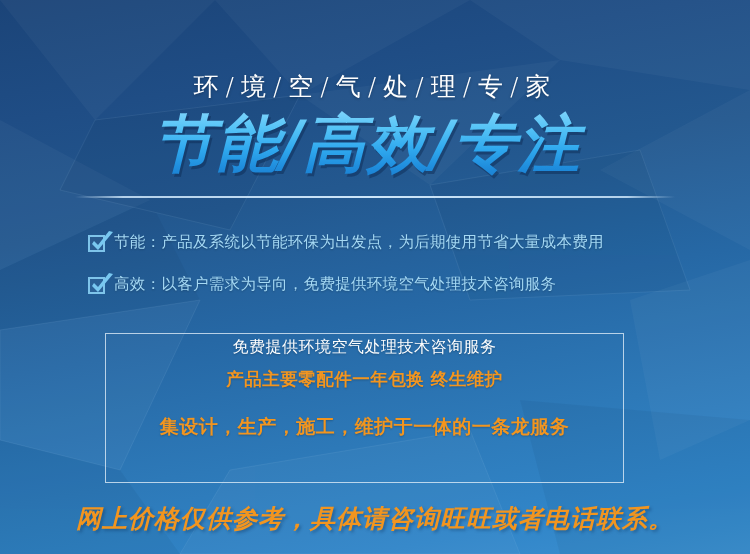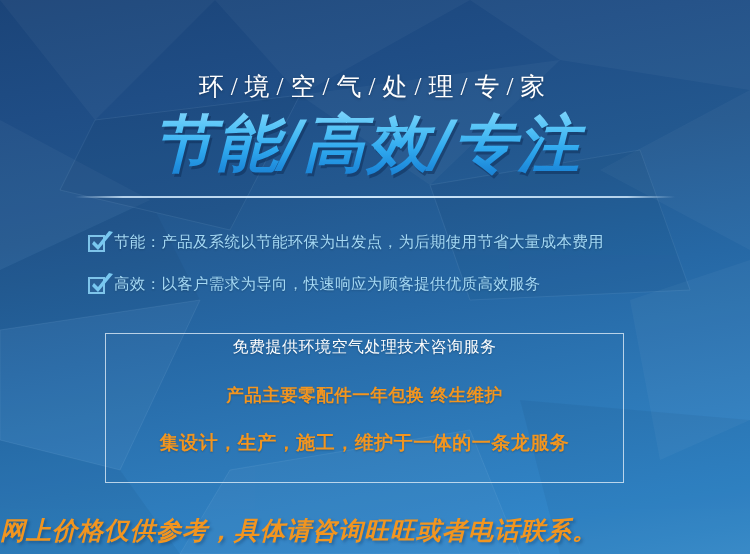--- a/index.html
+++ b/index.html
@@ -32,21 +32,20 @@
     position:absolute;
     left:0; right:0; top:72px;
     text-align:center;
     color:#ffffff;
     font-size:25px;
     line-height:30px;
     letter-spacing:6px;
     font-weight:400;
     white-space:nowrap;
     text-shadow:0 1px 3px rgba(0,0,0,.30);
-    font-family:Liberation Serif, serif;
   }
   .kicker .sl {
     color:#ffffff;
     font-weight:300;
     padding:0 1px;
   }
 
   
   .headline {
     position:absolute;
@@ -129,29 +128,30 @@
     font-size:16px;
     line-height:25px;
     text-shadow:0 1px 2px rgba(0,0,0,.25);
   }
   .panel .pl.w.r2 { margin-top:4px; }
   .panel .pl.o {
     color:#f2951f;
     font-weight:bold;
     font-size:17.5px;
     line-height:29px;
-    margin-top:22px;
+    margin-top:6px;
     text-shadow:0 1px 2px rgba(0,0,0,.22);
   }
   .panel .pl.o.r4 { font-size:19px; line-height:31px; margin-top:17px; }
 
   
   .footline {
     position:absolute;
-    left:0; right:0; top:512px;
+    left:0; right:0; top:500px;
+    text-align:center;
     color:#f2951f;
     font-size:25px;
     line-height:38px;
     font-weight:bold;
     font-style:italic;
     letter-spacing:1px;
     white-space:nowrap;
     text-shadow:2px 2px 3px rgba(10,40,80,.35);
   }
 </style>
@@ -203,21 +203,21 @@
       </span>
       <span class="txt">节能：产品及系统以节能环保为出发点，为后期使用节省大量成本费用</span>
     </div>
 
     <div class="bullet">
       <span class="chk">
         <svg width="26" height="26" viewBox="0 0 26 26">
           <path d="M3 14 L9 20 L24 2 L20 1 L9 15 L5 11 Z" fill="#79c8f0"></path>
         </svg>
       </span>
-      <span class="txt">高效：以客户需求为导向，快速响应为顾客提供优质高效服务</span>
+      <span class="txt">高效：以客户需求为导向，免费提供环境空气处理技术咨询服务</span>
     </div>
 
 
   </div>
 
   <div class="panel">
     <div class="pl w r1" style="color: rgb(255, 255, 255);">免费提供环境空气处理技术咨询服务</div>
     <div class="pl o r3" style="color: rgb(242, 149, 31);">产品主要零配件一年包换  终生维护</div>
     <div class="pl o r4" style="color: rgb(242, 149, 31);">集设计，生产，施工，维护于一体的一条龙服务</div>
   </div>

